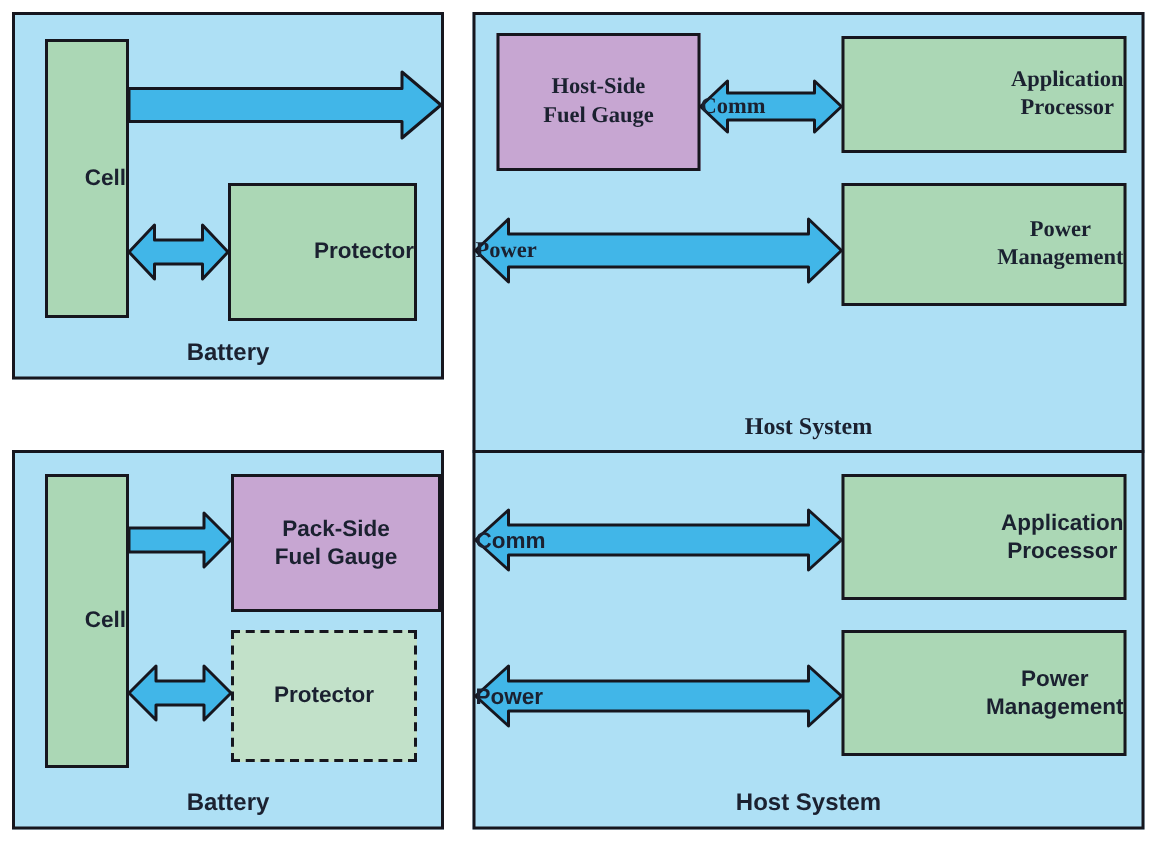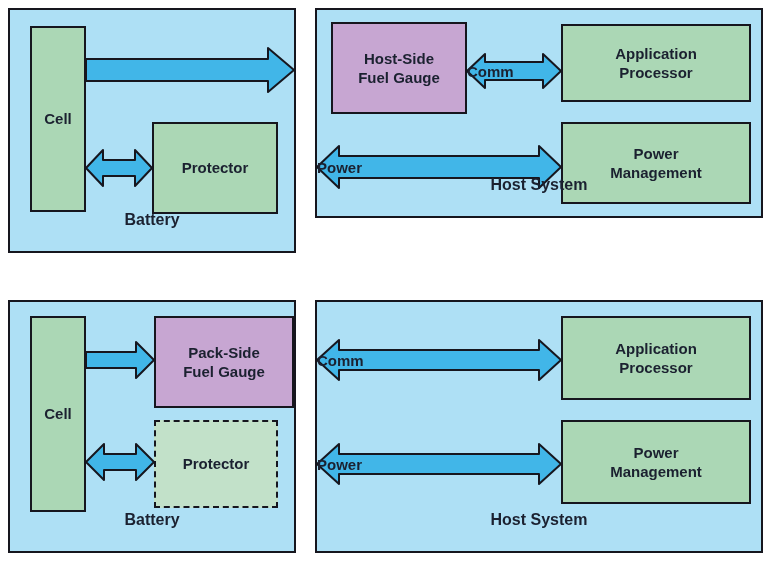--- a/index.html
+++ b/index.html
@@ -5,38 +5,38 @@
   html,body { margin:0; padding:0; background:#ffffff; }
   .canvas {
     position:relative; width:771px; height:561px; background:#ffffff;
     font-family:"Liberation Sans", sans-serif; overflow:hidden;
   }
   .panel {
     position:absolute; background:var(--panel); border:2px solid var(--border);
     box-sizing:border-box;
   }
   #p-tl { left:8px;   top:8px;   width:288px; height:245px; }
-  #p-tr { left:315px; top:8px;   width:448px; height:210px; }
+  #p-tr { left:315px; top:8px;   width:448px; height:294px;font-family:Liberation Serif, serif; }
   #p-bl { left:8px;   top:300px; width:288px; height:253px; }
   #p-br { left:315px; top:300px; width:448px; height:253px; }
 
   .box {
     position:absolute; box-sizing:border-box; border:2px solid var(--border);
     display:flex; align-items:center; justify-content:center; text-align:center;
   }
   .box .lbl {
     font-weight:bold; font-size:15px; color:var(--text);
     white-space:pre-line; line-height:1.3;
   }
-  .green  { background:var(--green); }
+  .green  { background:var(--green);justify-content:flex-end; }
   .purple { background:var(--purple); }
   .dashed { background:var(--dashedGreen); border-style:dashed; }
 
   .panel-title {
-    position:absolute; left:0; right:0; bottom:22px; text-align:center;
+    position:absolute; left:0; right:0; bottom:6px; text-align:center;
     font-weight:bold; font-size:16px; color:var(--text);
   }
 
   svg.arrow { position:absolute; overflow:visible; display:block; }
   .arrow-wrap {
     position:absolute; display:flex; align-items:center; 
   }
   .arrow-wrap svg {
     position:absolute; left:0; top:0; width:100%; height:100%; overflow:visible;
   }

